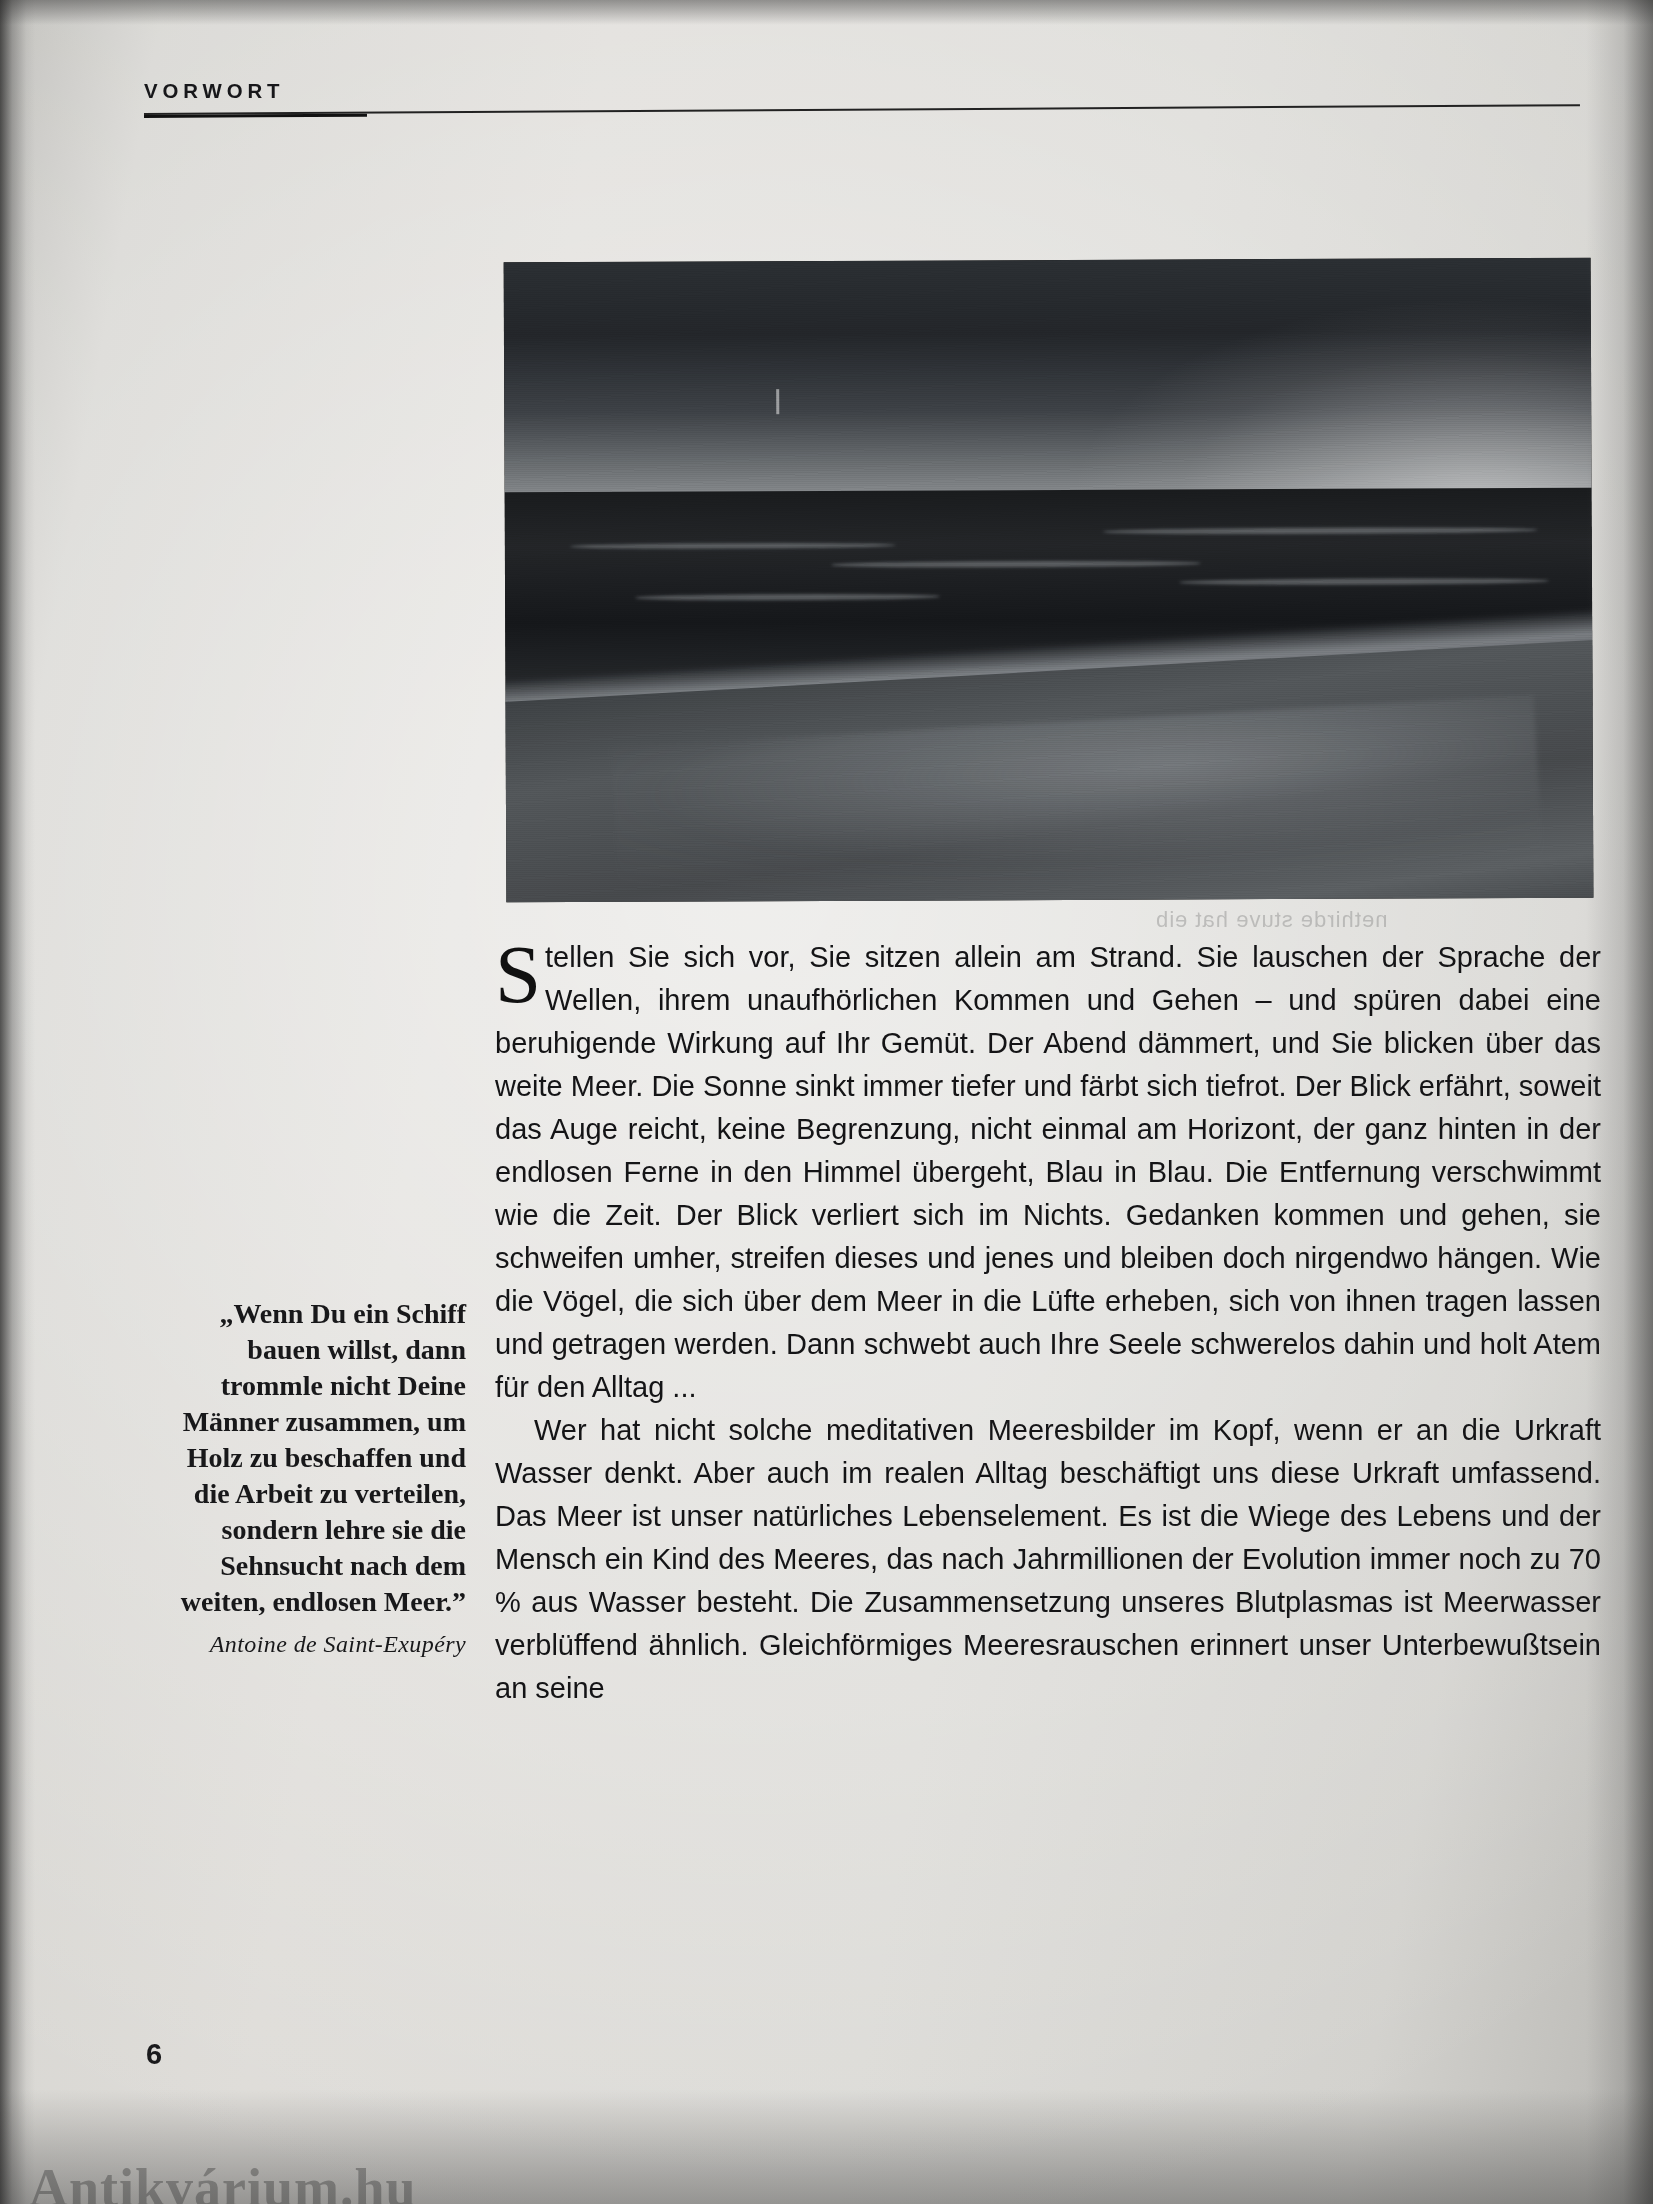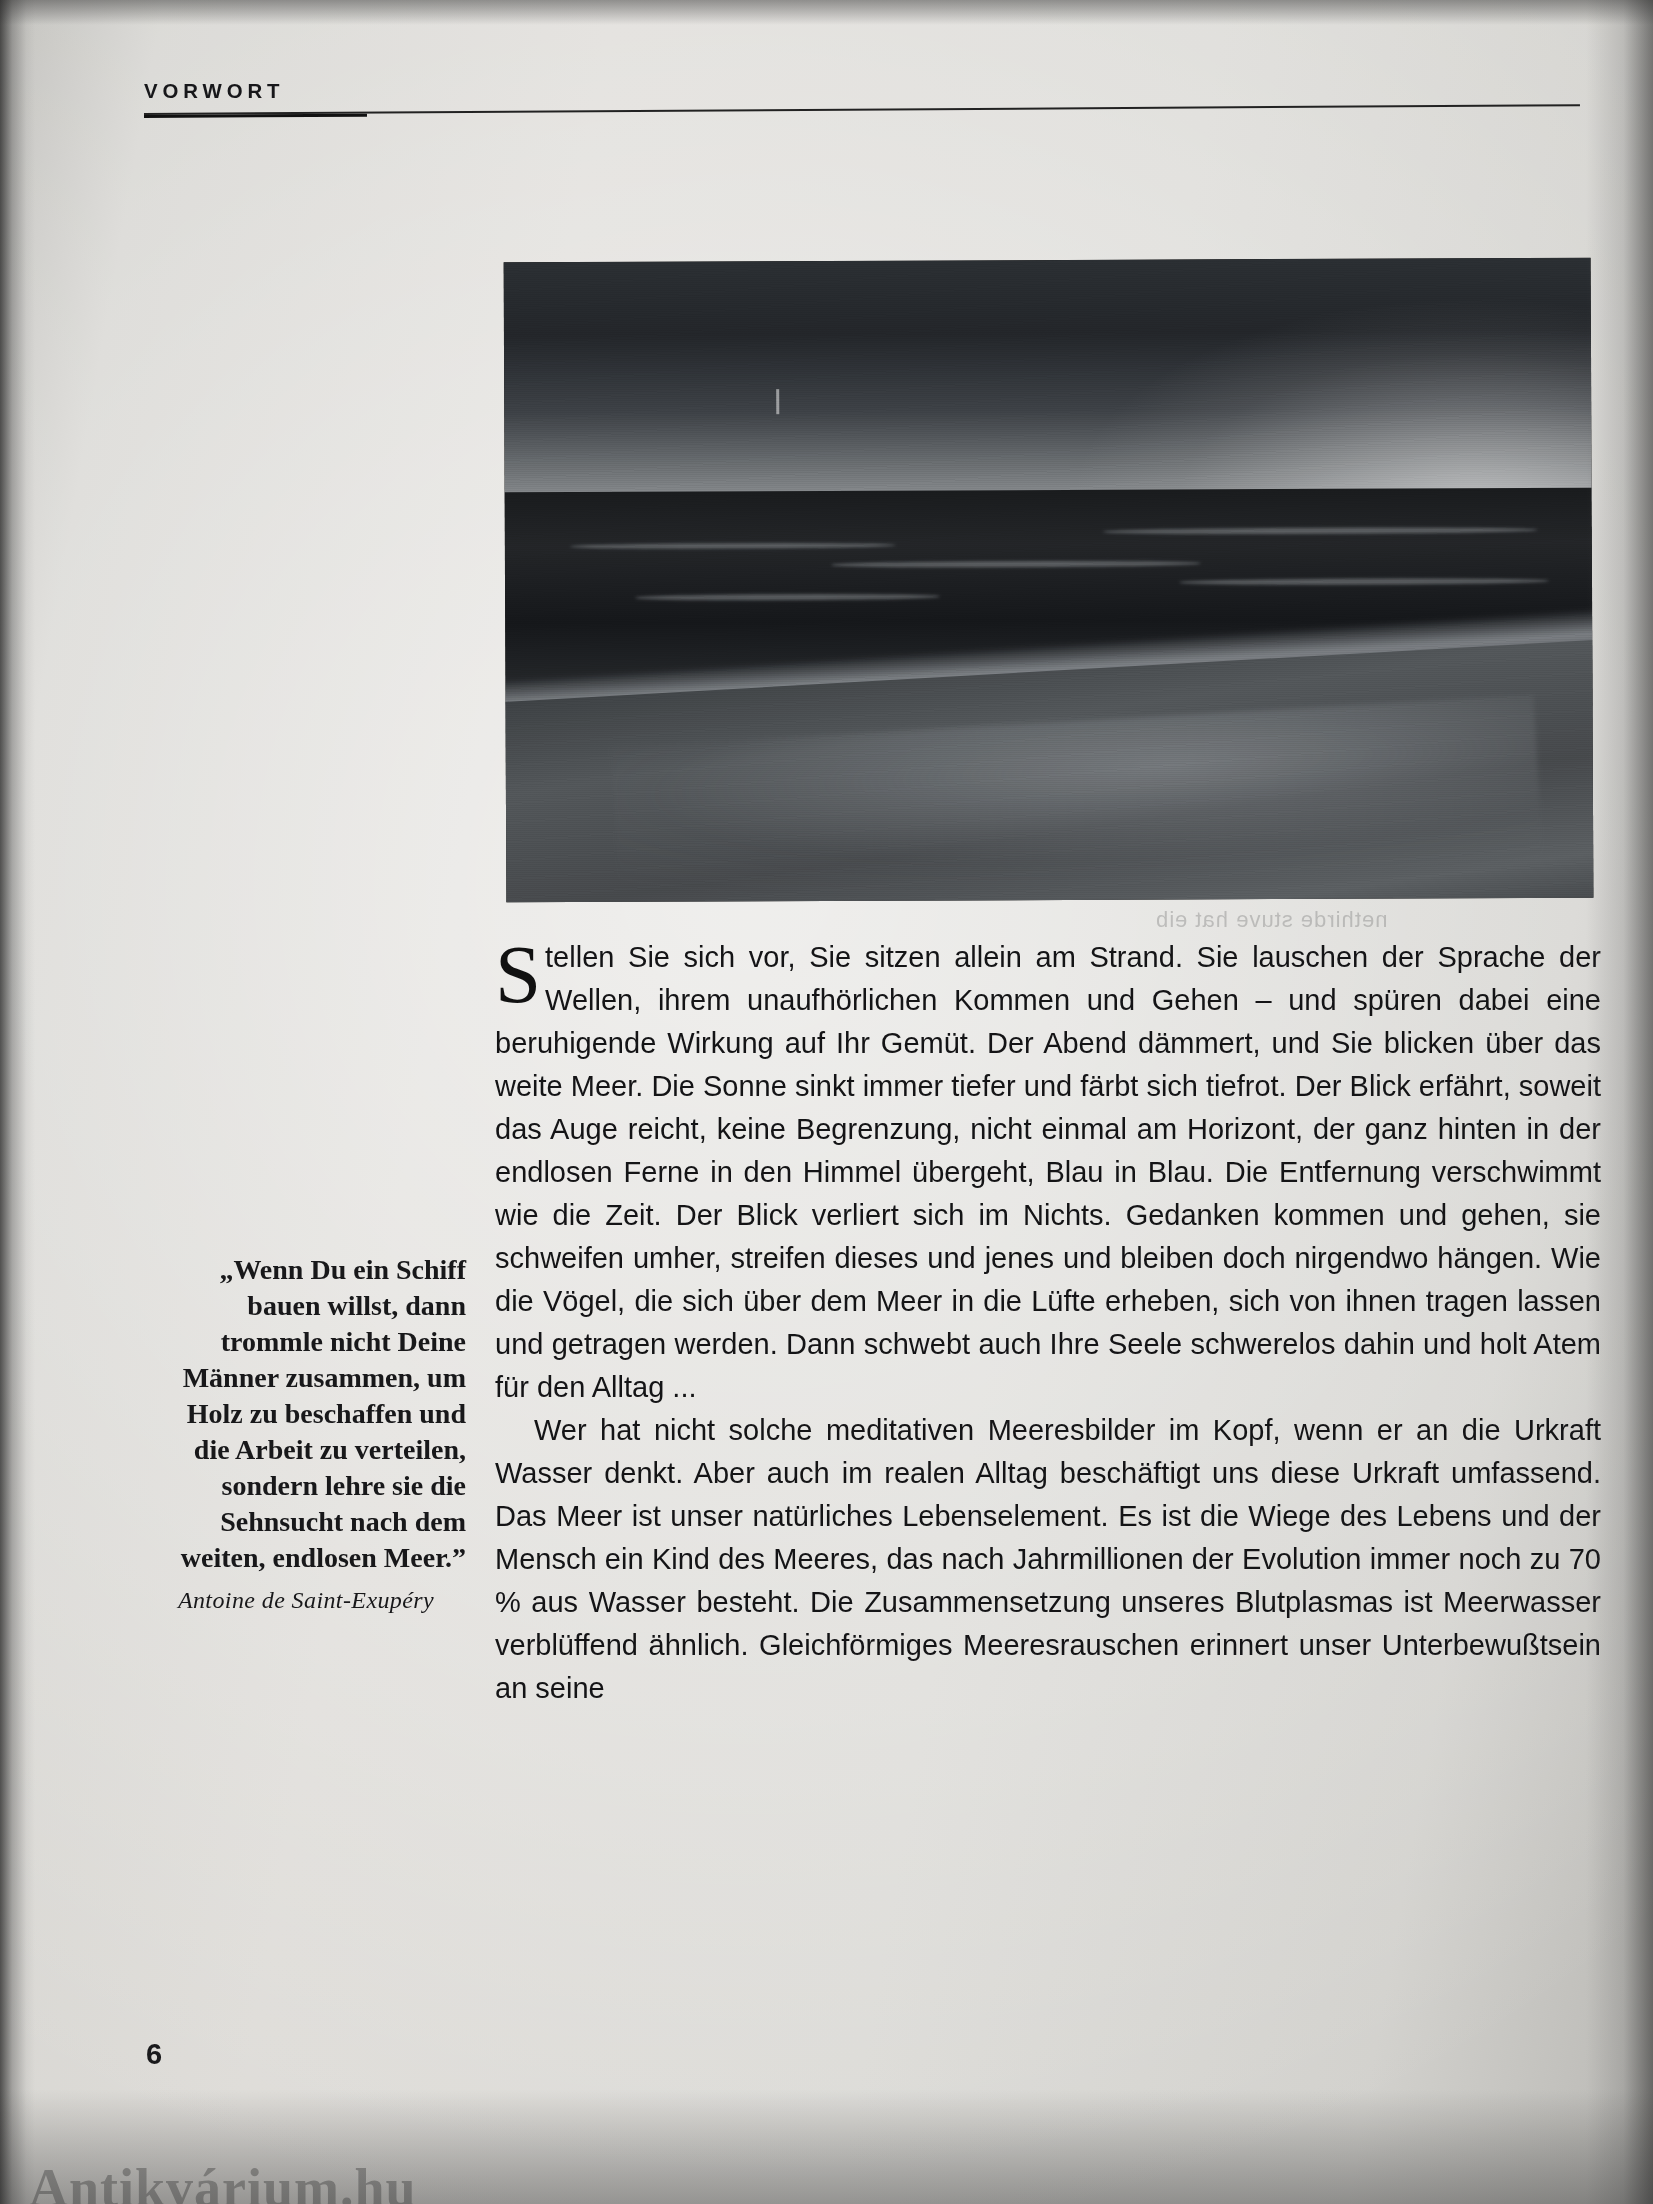--- a/index.html
+++ b/index.html
@@ -165,37 +165,36 @@
     color: rgba(120,120,120,0.38);
     letter-spacing: 1px;
     transform: scaleX(-1);
     font-family: "Liberation Sans", sans-serif;
   }
 
   
   .pullquote {
     position: absolute;
     left: 146px;
-    top: 1252px;
+    top: 1296px;
     width: 320px;
     text-align: right;
     font-family: "Liberation Serif", serif;
     font-size: 28px;
     line-height: 36px;
     color: #18181a;
     font-weight: 600;
   }
   .pullquote .attribution {
     display: block;
     margin-top: 5.8px;
     font-style: italic;
     font-weight: normal;
     font-size: 24px;
     letter-spacing: 0.4px;
-    text-align: center;
   }
 
   
   .body-col {
     position: absolute;
     left: 495px;
     top: 936px;
     width: 1106px;
     font-family: "Liberation Sans", sans-serif;
     font-size: 29px;

